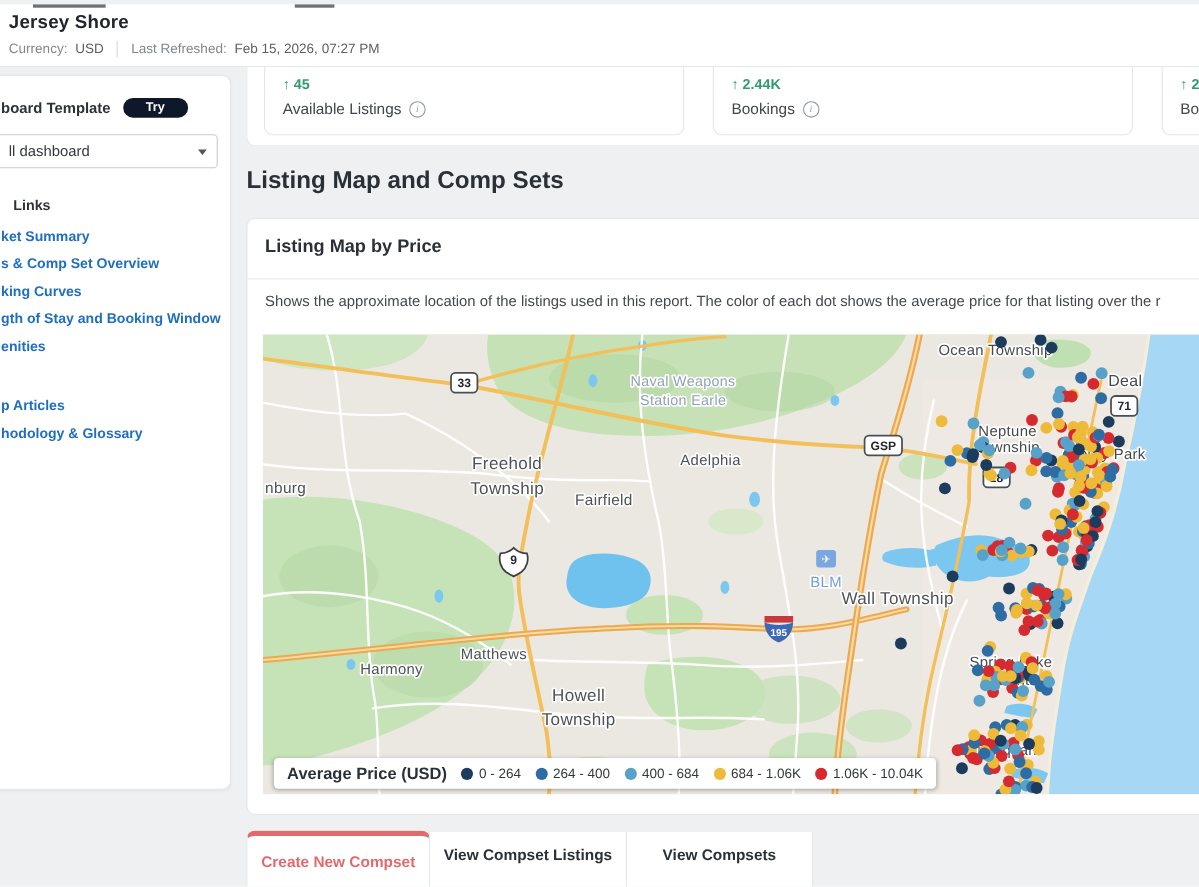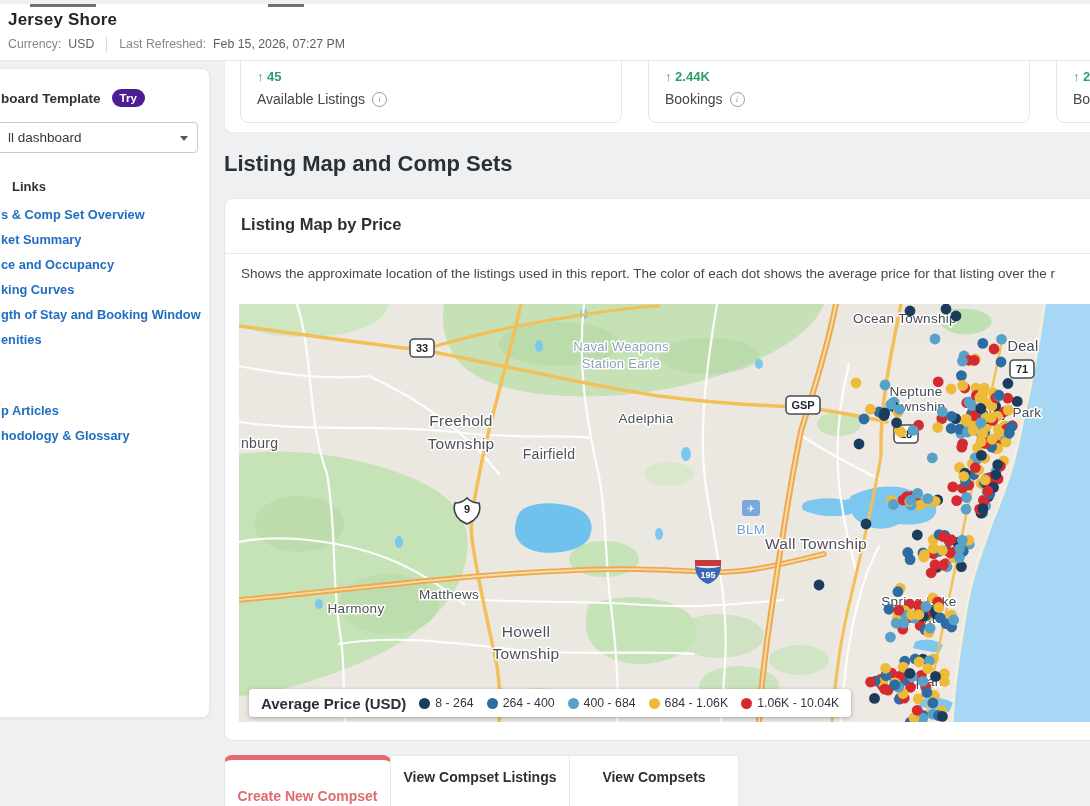--- a/index.html
+++ b/index.html
@@ -15,31 +15,31 @@
   #page-title{position:absolute;left:8px;top:6px;font-size:17px;font-weight:700;color:#22262b;letter-spacing:.2px}
   #meta{position:absolute;left:8px;top:33px;font-size:12.3px;color:#82878d;display:flex;align-items:flex-start;gap:7px}
   .meta-val{color:#5a5f65}
   .meta-div{width:1px;height:15px;background:#d5d8db;margin:0 5px}
   
   #sidebar{position:absolute;left:-57px;top:68px;width:267px;height:650px;background:#fff;
            border:1px solid #e6e8ea;border-radius:8px;box-shadow:0 1px 3px rgba(25,30,36,.06);
            z-index:20;padding:18px 0 0 57px;box-sizing:border-box}
   .tmpl-row{display:flex;align-items:center;gap:11px;height:22px}
   .tmpl-label{font-size:13.5px;font-weight:700;color:#2e3338}
-  .try-badge{background:#4c1d95;color:#fff;font-size:11.5px;font-weight:700;padding:3px 8px;border-radius:12px}
+  .try-badge{background:#0f172a;color:#fff;font-size:11.5px;font-weight:700;padding:3px 21px;border-radius:12px}
   .select{position:relative;margin:13px 0 0 -20px;width:217px;height:31px;border:1px solid #c8cbcf;
           border-radius:4px;background:#fff;line-height:29px;padding-left:26px;font-size:13.5px;
           color:#33373c;box-sizing:border-box;cursor:pointer}
   .caret{position:absolute;right:9px;top:13px;width:0;height:0;border-left:4.5px solid transparent;
          border-right:4.5px solid transparent;border-top:5px solid #51565c}
   .links-header{margin:26px 0 0 11px;font-size:13px;font-weight:700;color:#2e3338}
   #quick-links{list-style:none;margin:8px 0 0;padding:0}
   #quick-links li{height:25px;line-height:25px;font-size:12.8px;font-weight:600;color:#1f6ec0;
                   white-space:nowrap;cursor:pointer}
-  #quick-links li.gap{margin-top:46px}
+  #quick-links li.gap{margin-top:29px}
   
   #stats-strip{position:absolute;left:224px;top:20px;width:1000px;height:113px;background:#fff;
                border:1px solid #e9ebed;border-top:none;border-radius:0 0 8px 8px;box-sizing:border-box;z-index:1}
   #stats-cards{position:absolute;left:15px;top:-1px;display:flex;gap:26px}
   .stat-card{width:382px;height:104px;background:#fff;border:1px solid #e4e6e8;border-radius:8px;
              box-sizing:border-box;position:relative;flex:none}
   .stat-delta{position:absolute;left:16px;top:49px;font-size:13px;font-weight:700;color:#2e9d6d}
   .stat-label{position:absolute;left:16px;top:71px;font-size:14px;color:#41464c;display:flex;align-items:center;gap:7px}
   .info-icon{width:13px;height:13px;border:1px solid #949aa0;border-radius:50%;font-size:9px;line-height:13px;
              text-align:center;color:#949aa0;font-family:"Liberation Serif",serif;font-style:italic;flex:none;cursor:pointer}
@@ -59,21 +59,21 @@
   .lg-item{display:flex;align-items:center;gap:5px;white-space:nowrap}
   .lg-dot{width:11px;height:11px;border-radius:50%;flex:none}
   .lg-label{font-size:12.3px;color:#33383d}
   
   #tabs{position:absolute;left:224px;top:755px;display:flex;z-index:1}
   .tab{height:60px;background:#fff;border:1px solid #e5e7e9;box-sizing:border-box;display:flex;
        justify-content:center;align-items:flex-start;font-size:14px;font-weight:700;color:#2b3036;cursor:pointer}
   .tab span{margin-top:13px;line-height:17px}
   .tab + .tab{margin-left:-1px}
   .tab.active{border-top:5px solid #e06a6e;border-radius:8px 8px 0 0;color:#e06a6e}
-  .tab.active span{margin-top:28px}
+  .tab.active span{margin-top:15px}
   .tab:nth-child(1){width:167px}
   .tab:nth-child(2){width:180px}
   .tab:nth-child(3){width:170px}
 </style>
 </head>
 <body>
 
 <div id="header">
   <div class="remnant" style="left:30px;width:66px"></div>
   <div class="remnant" style="left:268px;width:36px"></div>
@@ -91,23 +91,22 @@
   <div class="tmpl-row">
     <span class="tmpl-label">board Template</span>
     <span class="try-badge">Try</span>
   </div>
   <div class="select">
     <span>ll dashboard</span>
     <span class="caret"></span>
   </div>
   <div class="links-header">Links</div>
   <ul id="quick-links">
+      <li>ket Summary</li>
       <li>s &amp; Comp Set Overview</li>
-      <li>ket Summary</li>
-      <li>ce and Occupancy</li>
       <li>king Curves</li>
       <li>gth of Stay and Booking Window</li>
       <li>enities</li>
       <li class="gap">p Articles</li>
       <li>hodology &amp; Glossary</li>
     </ul>
 </div>
 
 <div id="stats-strip">
   <div id="stats-cards">
@@ -570,21 +569,21 @@
           <circle cx="678.2" cy="406.3" r="5.4" fill="#d52b30"></circle>
           <circle cx="693.8" cy="410.2" r="5.4" fill="#58a1c8"></circle>
           <circle cx="699.4" cy="411.5" r="5.4" fill="#2e6da3"></circle>
           <circle cx="703.4" cy="412.4" r="5.4" fill="#1c3c5e"></circle>
         </g>
     </svg>
     <div id="legend">
       <span class="lg-title">Average Price (USD)</span>
     <div class="lg-item">
           <span class="lg-dot" style="background:#1c3c5e"></span>
-          <span class="lg-label">8 - 264</span>
+          <span class="lg-label">0 - 264</span>
         </div>
         <div class="lg-item">
           <span class="lg-dot" style="background:#2e6da3"></span>
           <span class="lg-label">264 - 400</span>
         </div>
         <div class="lg-item">
           <span class="lg-dot" style="background:#58a1c8"></span>
           <span class="lg-label">400 - 684</span>
         </div>
         <div class="lg-item">

